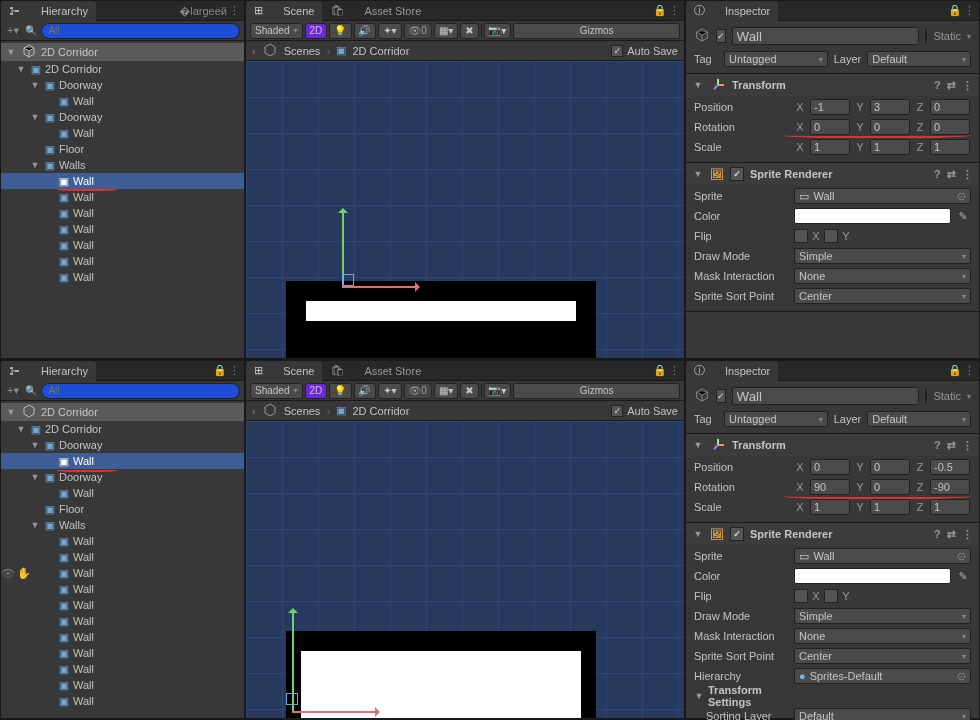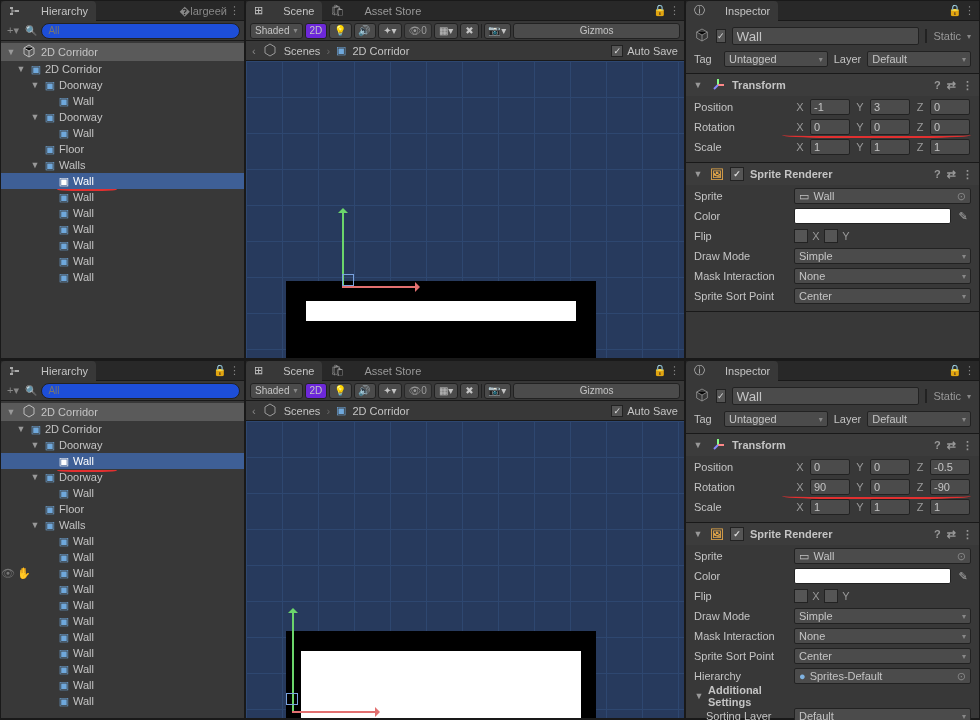--- a/index.html
+++ b/index.html
@@ -723,21 +723,21 @@
         <div class="prop-row">
               <span class="prop-label">Hierarchy</span>
               <div class="obj-field">
                 <span style="color:#7fb2e0">●</span>
                 <span>Sprites-Default</span>
                 <span class="circle">⊙</span>
               </div>
             </div>
         <div class="prop-row">
               <span class="foldout" style="width:10px">▼</span>
-              <span class="prop-label" style="font-weight:600">Additional Settings</span>
+              <span class="prop-label" style="font-weight:600">Transform Settings</span>
             </div>
         <div class="prop-row">
               <span class="prop-label sub">Sorting Layer</span>
               <div class="full-drop">
                 <span>Default</span>
               </div>
             </div>
 
       </div>
     </div>

